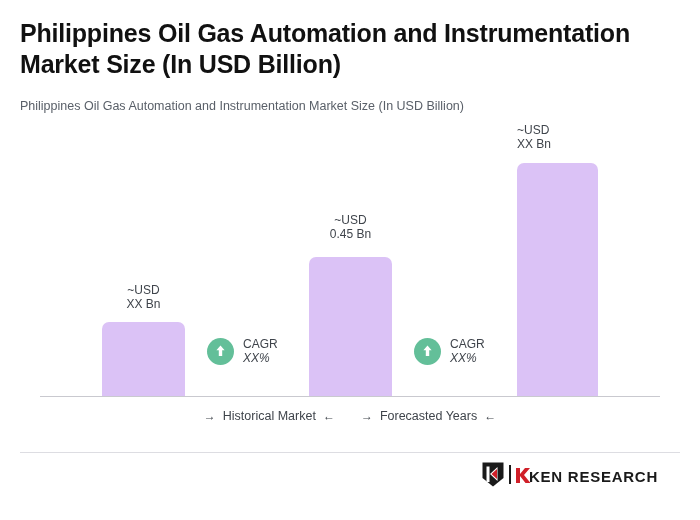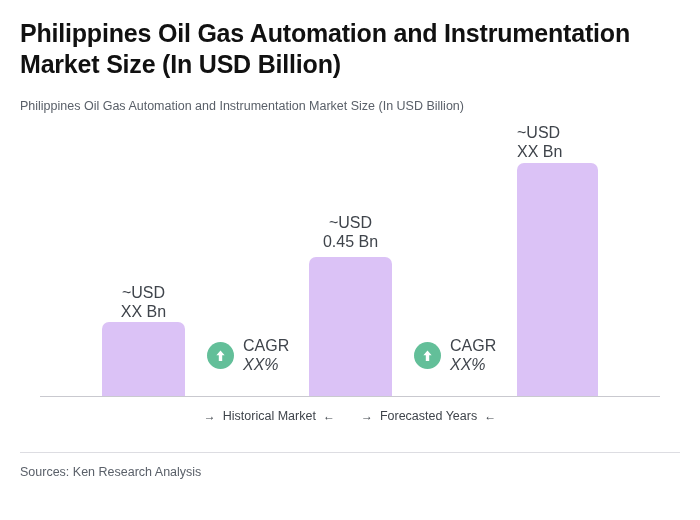--- a/index.html
+++ b/index.html
@@ -68,21 +68,21 @@
 
   .bar {
     position: absolute;
     background: #dbc2f6;
     border-top-left-radius: 7px;
     border-top-right-radius: 7px;
   }
 
   .bar-label {
     position: absolute;
-    font-size: 16px;
+    font-size: 12px;
     line-height: 1.2;
     color: #3f444b;
     text-align: center;
     white-space: nowrap;
   }
   .bar-label .l2 { display: block; }
 
   
   .cagr {
     position: absolute;
@@ -95,21 +95,21 @@
     height: 27px;
     border-radius: 50%;
     background: #63bf99;
     display: flex;
     align-items: center;
     justify-content: center;
     flex: none;
   }
   .cagr-circle svg { display: block; }
   .cagr-text {
-    font-size: 16px;
+    font-size: 12px;
     line-height: 1.18;
     color: #3f444b;
     white-space: nowrap;
   }
   .cagr-text .l2 { display: block; font-style: italic; }
 
   
   .years-row {
     position: absolute;
     left: 40px;
@@ -232,16 +232,28 @@
       </div>
       <div class="year-group">
         <span class="arrow">→</span>
         <span>Forecasted Years</span>
         <span class="arrow">←</span>
       </div>
     </div>
   </div>
 
   <div class="footer-divider"></div>
-  <div class="sources">Sources: Ken Research Analysis</div>
-
+
+  <div class="logo">
+    <svg class="logo-mark" width="24" height="27" viewBox="0 0 24 27">
+      <path d="M1.5 1.5 H22.5 V17 L12 25.5 L1.5 17 Z" fill="#1a1a1a"></path>
+      <path d="M5.5 5.5 H8.5 V21 H5.5 Z" fill="#ffffff"></path>
+      <path d="M9 13 L16.5 6 L16.5 20 Z" fill="#ffffff"></path>
+      <path d="M10.5 13 L16 8 L16 18 Z" fill="#d01f28"></path>
+    </svg>
+    <span class="logo-bar"></span>
+    <svg class="logo-word" width="170" height="22" viewBox="0 0 340 44">
+      <path d="M2 8 L10 8 L10 20 L20 8 L30 8 L18 22 L31 38 L21 38 L10 24 L10 38 L2 38 Z" fill="#d01f28"></path>
+      <text x="28" y="36" font-family="'Liberation Sans', sans-serif" font-size="30" font-weight="bold" letter-spacing="1.5" fill="#1a1a1a">KEN RESEARCH</text>
+    </svg>
+  </div>
 
 </div>
 
 </body></html>

